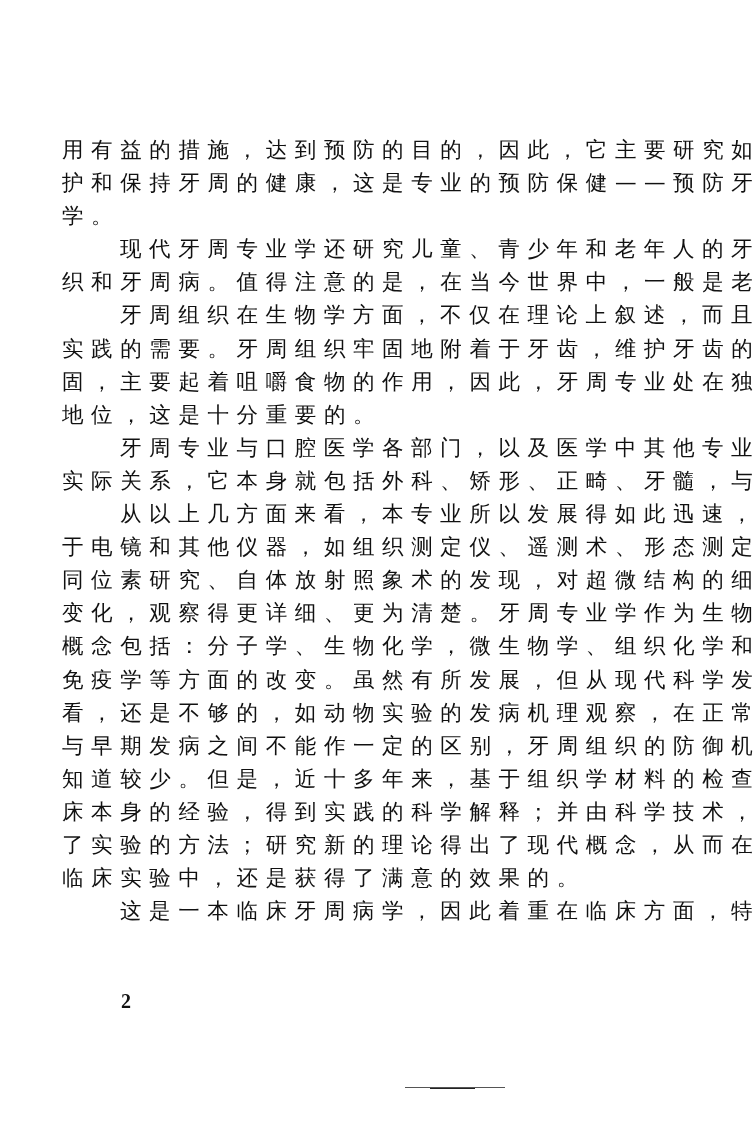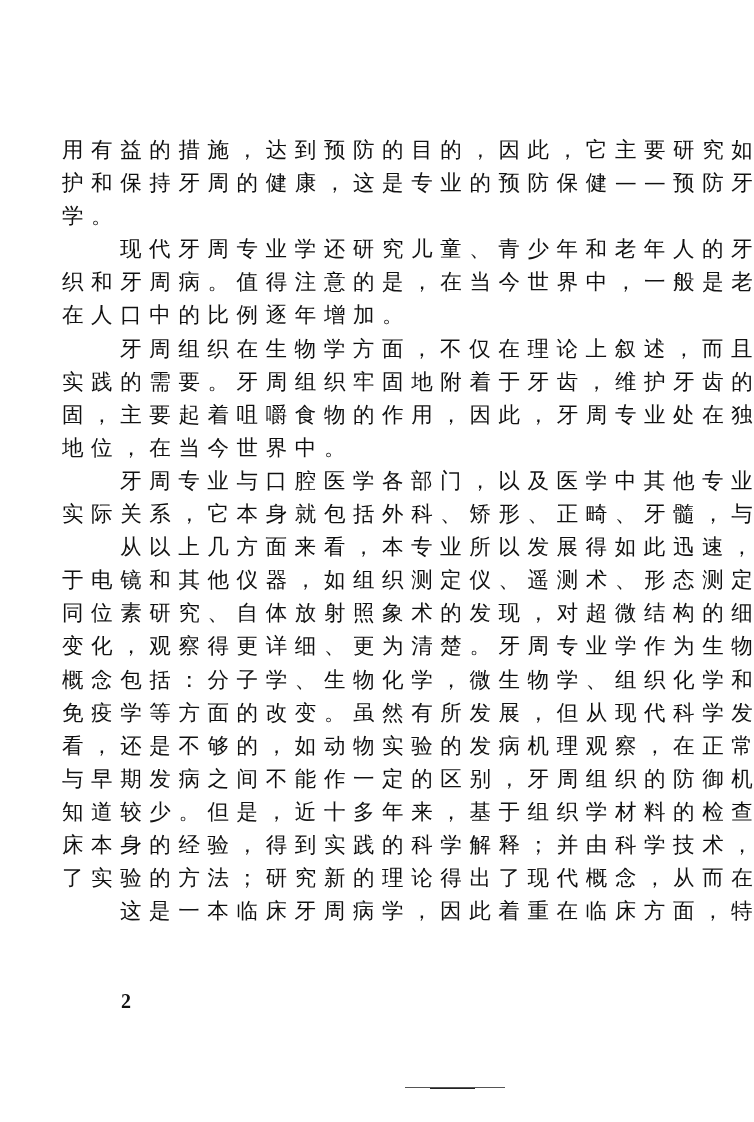--- a/index.html
+++ b/index.html
@@ -58,47 +58,47 @@
 
   <div>
     <div class="line">用有益的措施，达到预防的目的，因此，它主要研究如何维</div>
     <div class="line">护和保持牙周的健康，这是专业的预防保健——预防牙周病</div>
     <div class="line last">学。</div>
   </div>
 
   <div>
     <div class="line indent">现代牙周专业学还研究儿童、青少年和老年人的牙周组</div>
     <div class="line">织和牙周病。值得注意的是，在当今世界中，一般是老年人</div>
-    <div class="line last">在人口中的比例逐年增加。</div>
   </div>
 
   <div>
     <div class="line indent">牙周组织在生物学方面，不仅在理论上叙述，而且成为</div>
     <div class="line">实践的需要。牙周组织牢固地附着于牙齿，维护牙齿的稳</div>
     <div class="line">固，主要起着咀嚼食物的作用，因此，牙周专业处在独特的</div>
-    <div class="line last">地位，在当今世界中。</div>
+    <div class="line last">地位，这是十分重要的。</div>
   </div>
 
   <div>
     <div class="line indent">牙周专业与口腔医学各部门，以及医学中其他专业有着</div>
     <div class="line">实际关系，它本身就包括外科、矫形、正畸、牙髓，与全身</div>
   </div>
 
   <div>
     <div class="line indent">从以上几方面来看，本专业所以发展得如此迅速，是由</div>
     <div class="line">于电镜和其他仪器，如组织测定仪、遥测术、形态测定法、</div>
     <div class="line">同位素研究、自体放射照象术的发现，对超微结构的细胞和</div>
     <div class="line">变化，观察得更详细、更为清楚。牙周专业学作为生物学的</div>
     <div class="line">概念包括：分子学、生物化学，微生物学、组织化学和遗传</div>
     <div class="line">免疫学等方面的改变。虽然有所发展，但从现代科学发展来</div>
     <div class="line">看，还是不够的，如动物实验的发病机理观察，在正常组织</div>
     <div class="line">与早期发病之间不能作一定的区别，牙周组织的防御机理也</div>
     <div class="line">知道较少。但是，近十多年来，基于组织学材料的检查和临</div>
     <div class="line">床本身的经验，得到实践的科学解释；并由科学技术，引出</div>
     <div class="line">了实验的方法；研究新的理论得出了现代概念，从而在牙周</div>
+    <div class="line last">临床实验中，还是获得了满意的效果的。</div>
   </div>
 
   <div>
     <div class="line indent">这是一本临床牙周病学，因此着重在临床方面，特别是</div>
   </div>
 </div>
 
 <div class="page-number">2</div>
 
 <div class="scan-noise" style="left:405px; width:100px; background:#555;"></div>

